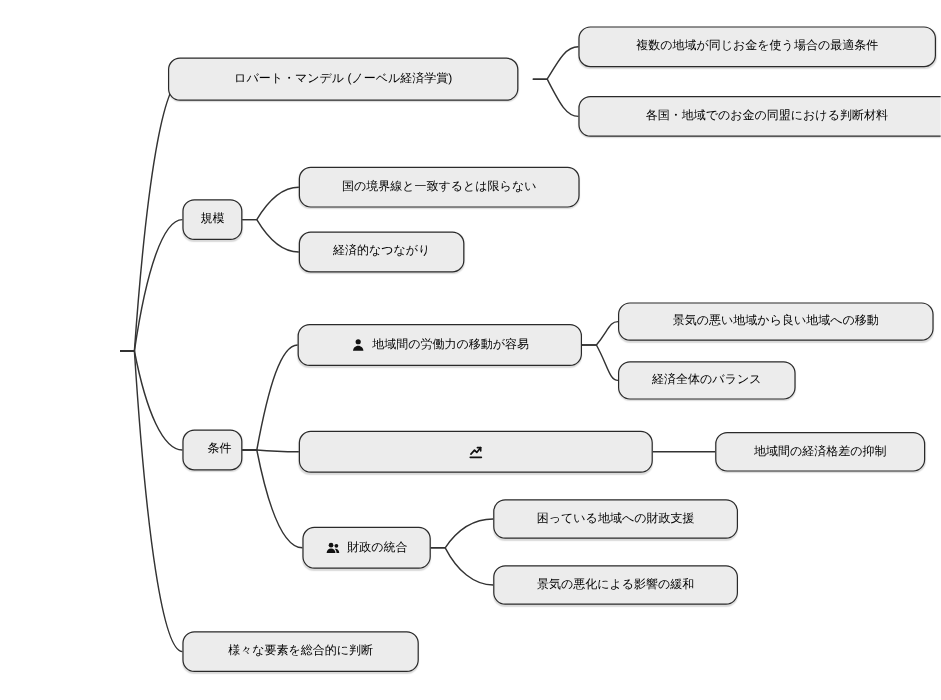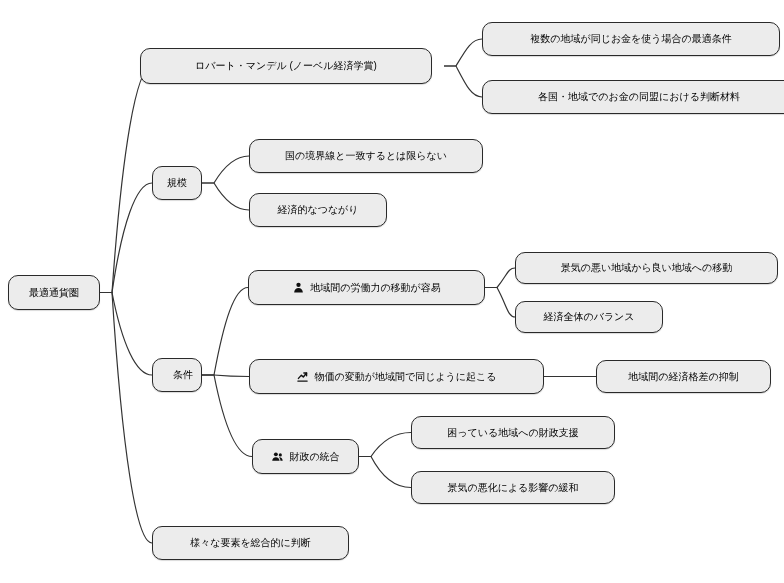--- a/index.html
+++ b/index.html
@@ -72,23 +72,20 @@
       <path d="M202,375 L214,375 C224,320.75 234.4,287.5 248,287.5" fill="none" stroke="#333333" stroke-width="1.2"></path>
       <path d="M202,375 L214,375 C224,375.93 235,376.5 249,376.5" fill="none" stroke="#333333" stroke-width="1.2"></path>
       <path d="M202,375 L214,375 C224,425.53 236.8,456.5 252,456.5" fill="none" stroke="#333333" stroke-width="1.2"></path>
       <path d="M485,287.5 L497,287.5 C507,275.41 507.8,268 515,268" fill="none" stroke="#333333" stroke-width="1.2"></path>
       <path d="M485,287.5 L497,287.5 C507,305.79 507.8,317 515,317" fill="none" stroke="#333333" stroke-width="1.2"></path>
       <path d="M544,376.5 L556,376.5 C566,376.5 580,376.5 596,376.5" fill="none" stroke="#333333" stroke-width="1.2"></path>
       <path d="M359,456.5 L371,456.5 C381,441.62 395,432.5 411,432.5" fill="none" stroke="#333333" stroke-width="1.2"></path>
       <path d="M359,456.5 L371,456.5 C381,475.72 395,487.5 411,487.5" fill="none" stroke="#333333" stroke-width="1.2"></path>
     </svg>
 
-<div class="node" style="left: 8px; top: 275px; width: 92px; height: 35px;">
-      <span class="label">最適通貨圏</span>
-    </div>
     <div class="node" style="left: 140px; top: 48px; width: 292px; height: 36px;">
       <span class="label">ロバート・マンデル (ノーベル経済学賞)</span>
     </div>
     <div class="node" style="left: 482px; top: 22px; width: 298px; height: 34px;">
       <span class="label">複数の地域が同じお金を使う場合の最適条件</span>
     </div>
     <div class="node" style="left: 482px; top: 80px; width: 314px; height: 34px;">
       <span class="label">各国・地域でのお金の同盟における判断材料</span>
     </div>
     <div class="node" style="left: 152px; top: 166px; width: 50px; height: 34px;">
@@ -119,21 +116,20 @@
       <span class="label">経済全体のバランス</span>
     </div>
     <div class="node" style="left: 249px; top: 359px; width: 295px; height: 35px;">
       <span class="icon">
         <svg viewBox="0 0 24 24" fill="none" stroke="currentColor" stroke-width="2.6" stroke-linecap="round" stroke-linejoin="round">
           <path d="M3.5 20.5h17"></path>
           <path d="M4.5 15.5l5.5-6 3.5 3.5 6-7.5"></path>
           <path d="M19.5 10.5v-5h-5" fill="none"></path>
         </svg>
       </span>
-      <span class="label">物価の変動が地域間で同じように起こる</span>
     </div>
     <div class="node" style="left: 596px; top: 360px; width: 175px; height: 33px;">
       <span class="label">地域間の経済格差の抑制</span>
     </div>
     <div class="node" style="left: 252px; top: 439px; width: 107px; height: 35px;">
       <span class="icon">
         <svg viewBox="0 0 24 24" fill="currentColor">
           <circle cx="9" cy="8" r="3.6"></circle>
           <path d="M2.2 20c0-3.8 3-6.8 6.8-6.8s6.8 3 6.8 6.8z"></path>
           <circle cx="17.2" cy="9" r="2.9"></circle>

